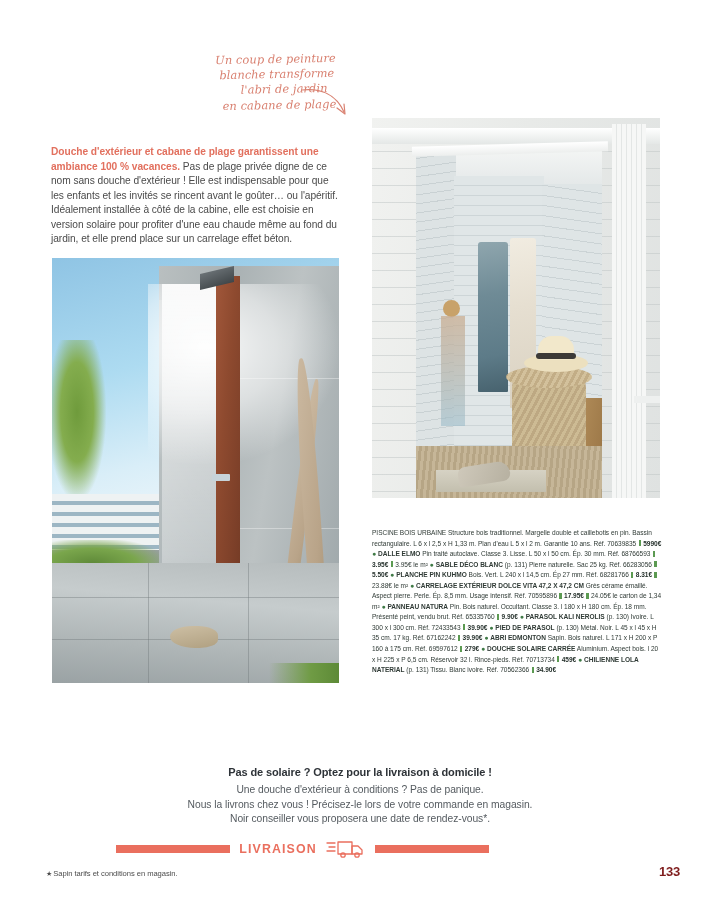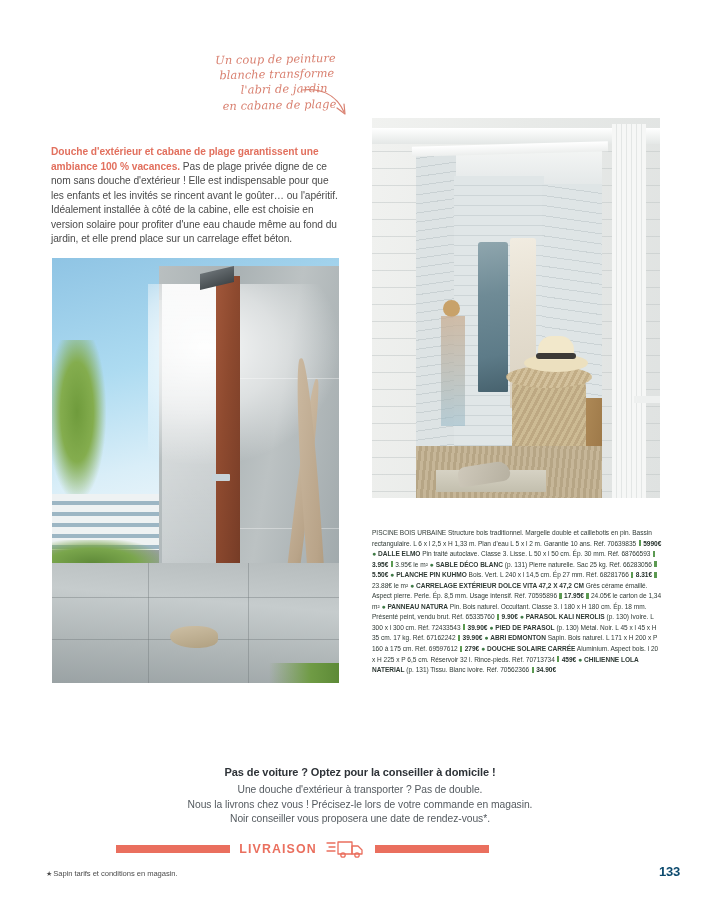--- a/index.html
+++ b/index.html
@@ -366,21 +366,21 @@
     color: #4c4c4c;
     letter-spacing: -0.05px;
   }
   .footnote .star { font-size: 7px; margin-right: 1px; }
   .pagenum {
     position: absolute;
     right: 40px;
     top: 864px;
     font-size: 13px;
     font-weight: bold;
-    color: #0c4a6e;
+    color: #7f1d1d;
     letter-spacing: -0.2px;
   }
 </style>
 </head>
 <body>
 
 <div class="page">
 
   <div class="handwrite">
     <div class="l1">Un coup de peinture</div>
@@ -499,22 +499,22 @@
     <b>DOUCHE SOLAIRE CARRÉE</b>
     <span>Aluminium. Aspect bois. l 20 x H 225 x P 6,5 cm. Réservoir 32 l. Rince-pieds. Réf. 70713734</span><span class="sep"></span><span class="price">459€</span>
 
     <span class="bullet">●</span>
     <b>CHILIENNE LOLA NATERIAL</b>
     <span>(p. 131)</span>
     <span>Tissu. Blanc ivoire. Réf. 70562366</span><span class="sep"></span><span class="price">34.90€</span>
   </div>
 
   <div class="delivery">
-    <h2>Pas de voiture ? Optez pour la conseiller à domicile !</h2>
-    <p>Une douche d'extérieur à transporter ? Pas de double.</p>
+    <h2>Pas de solaire ? Optez pour la livraison à domicile !</h2>
+    <p>Une douche d'extérieur à conditions ? Pas de panique.</p>
     <p>Nous la livrons chez vous ! Précisez-le lors de votre commande en magasin.</p>
     <p>Noir conseiller vous proposera une date de rendez-vous*.</p>
   </div>
 
   <div class="livraison-bar">
     <div class="bar-seg"></div>
     <div class="livraison-word">LIVRAISON</div>
     <svg class="truck-ico" width="40" height="20" viewBox="0 0 40 20">
       <line x1="1" y1="4" x2="9" y2="4" stroke="#EA6F5E" stroke-width="1.3" stroke-linecap="round"></line>
       <line x1="3" y1="8" x2="9" y2="8" stroke="#EA6F5E" stroke-width="1.3" stroke-linecap="round"></line>

